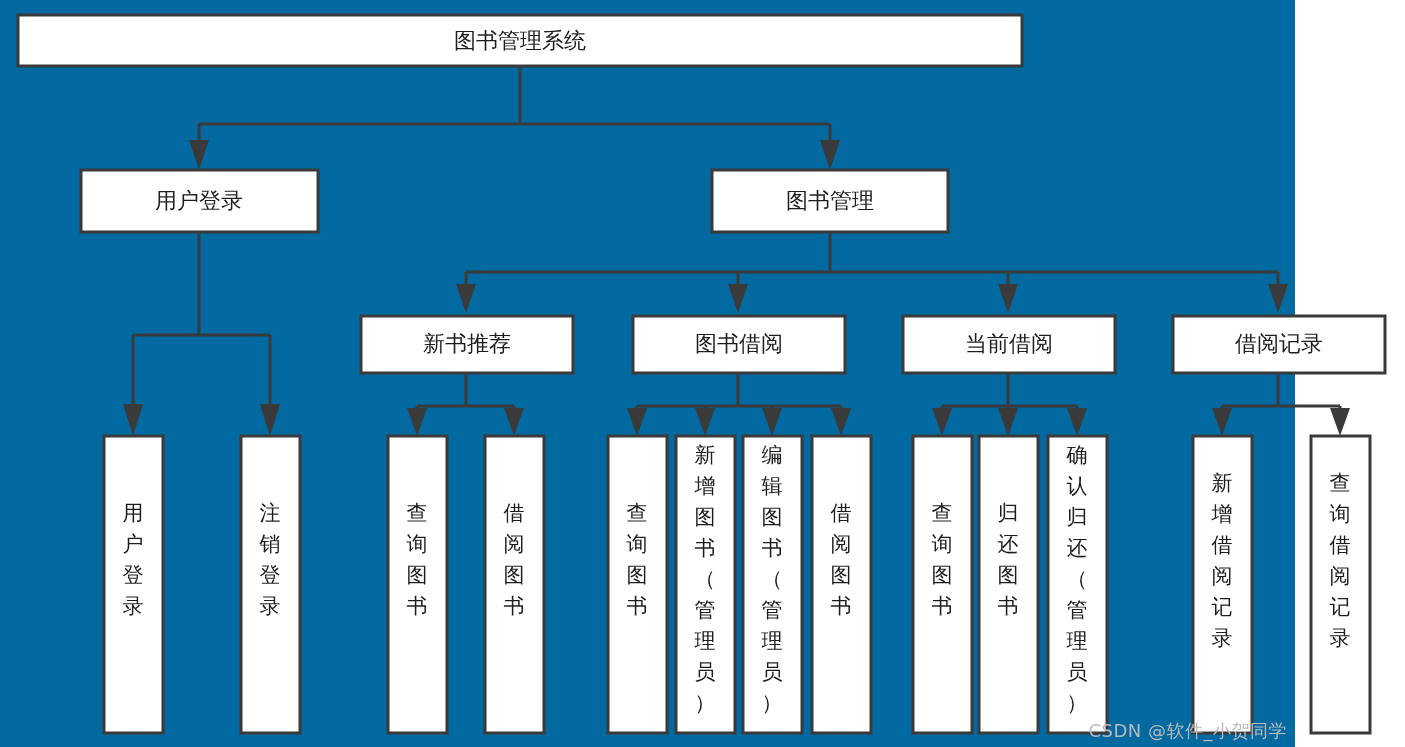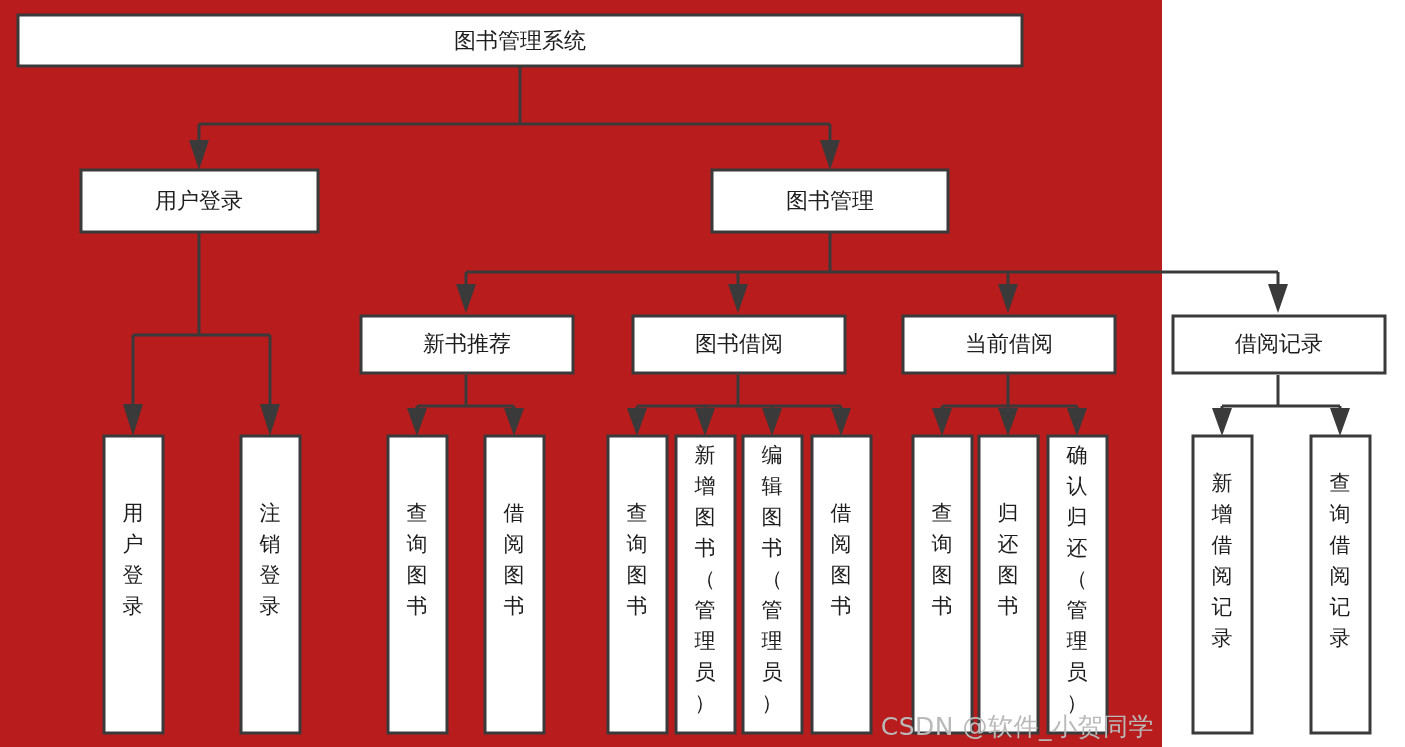--- a/index.html
+++ b/index.html
@@ -8,23 +8,23 @@
     background: #ffffff;
   }
   body {
     width: 1405px;
     height: 747px;
     font-family: "DejaVu Sans", "Liberation Sans", sans-serif;
     overflow: hidden;
   }
   #diagram-root {
     position: relative;
-    width: 1162px;
+    width: 1295px;
     height: 747px;
-    background: #b91c1c;
+    background: #0369a1;
   }
   svg.flow {
     position: absolute;
     top: 0;
     left: 0;
     width: 1405px;
     height: 747px;
   }
   .node-box {
     fill: #ffffff;
@@ -51,21 +51,21 @@
   }
   .arrow-head {
     fill: #3a3a3a;
     stroke: none;
   }
   .watermark {
     position: absolute;
     right: 8px;
     bottom: 4px;
     font-family: "DejaVu Sans", "Liberation Sans", sans-serif;
-    font-size: 25px;
+    font-size: 18px;
     color: #b9b9b9;
     white-space: nowrap;
     letter-spacing: 0.5px;
   }
 </style>
 </head>
 <body>
 
 <div id="diagram-root">
 

